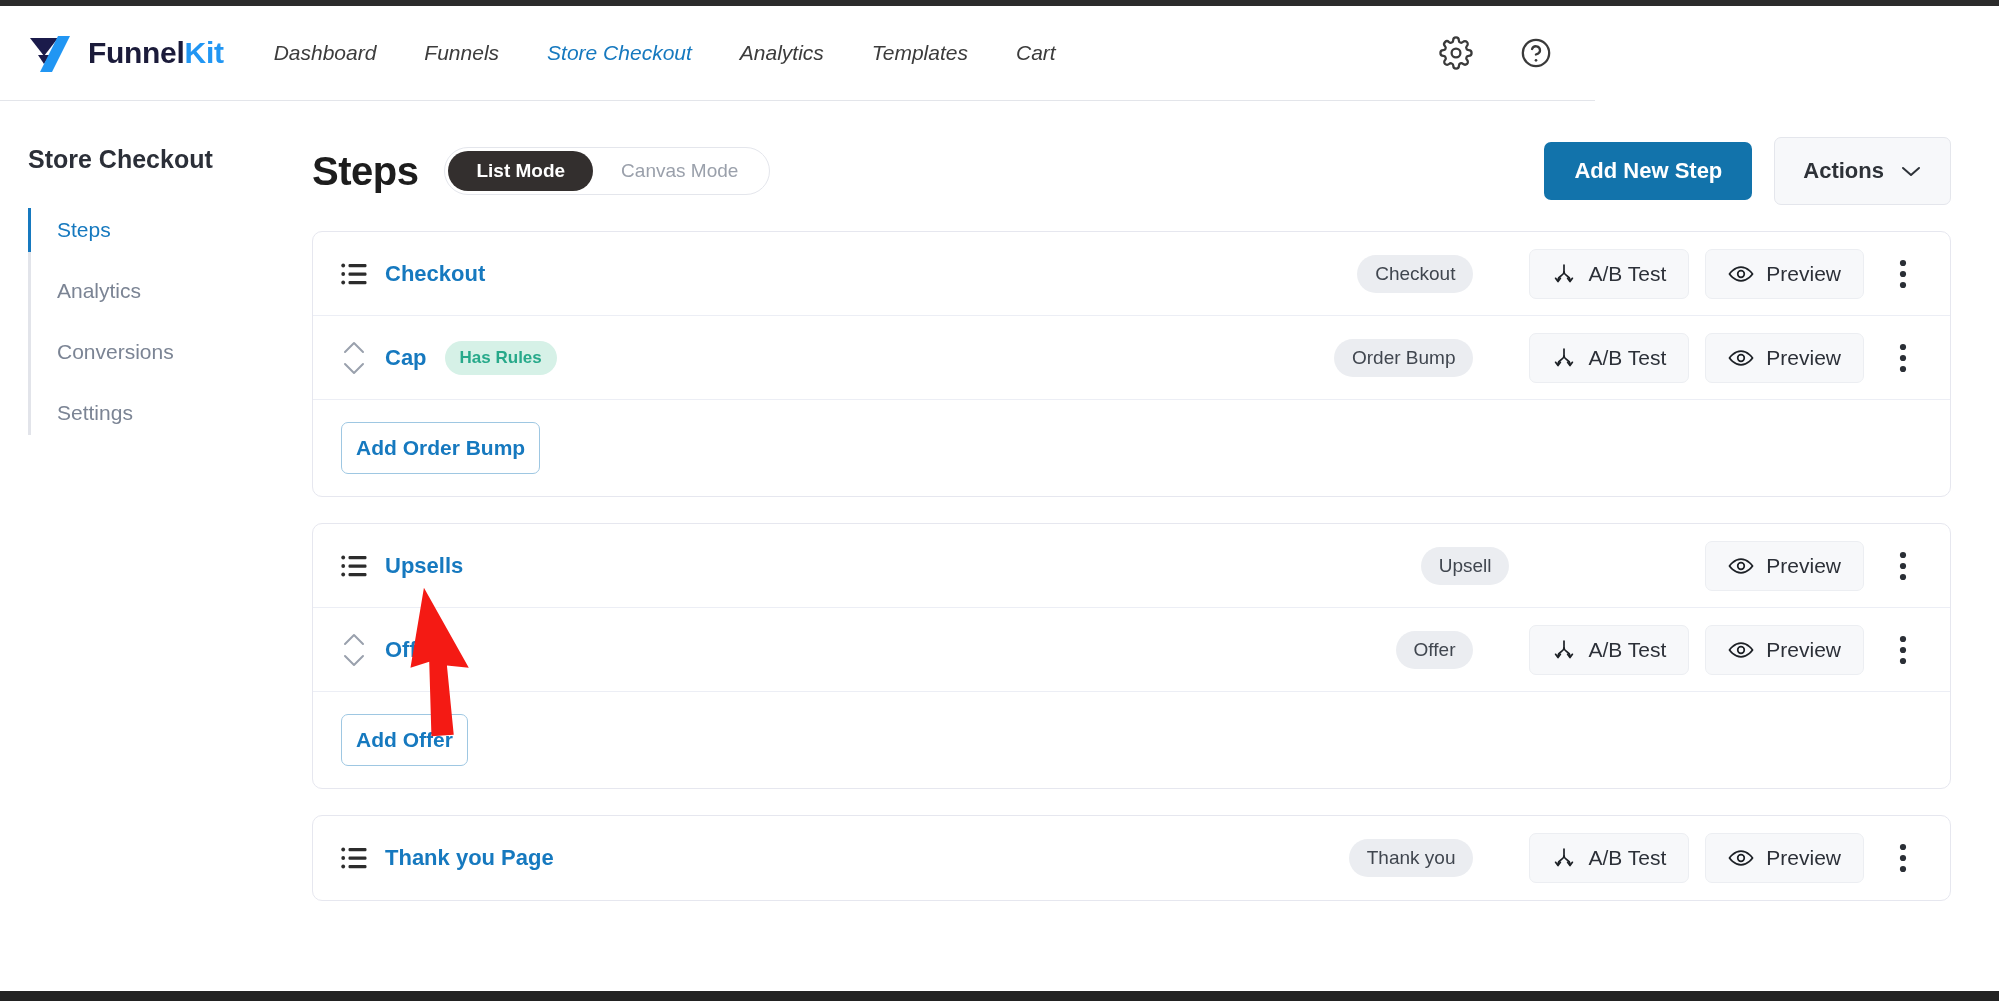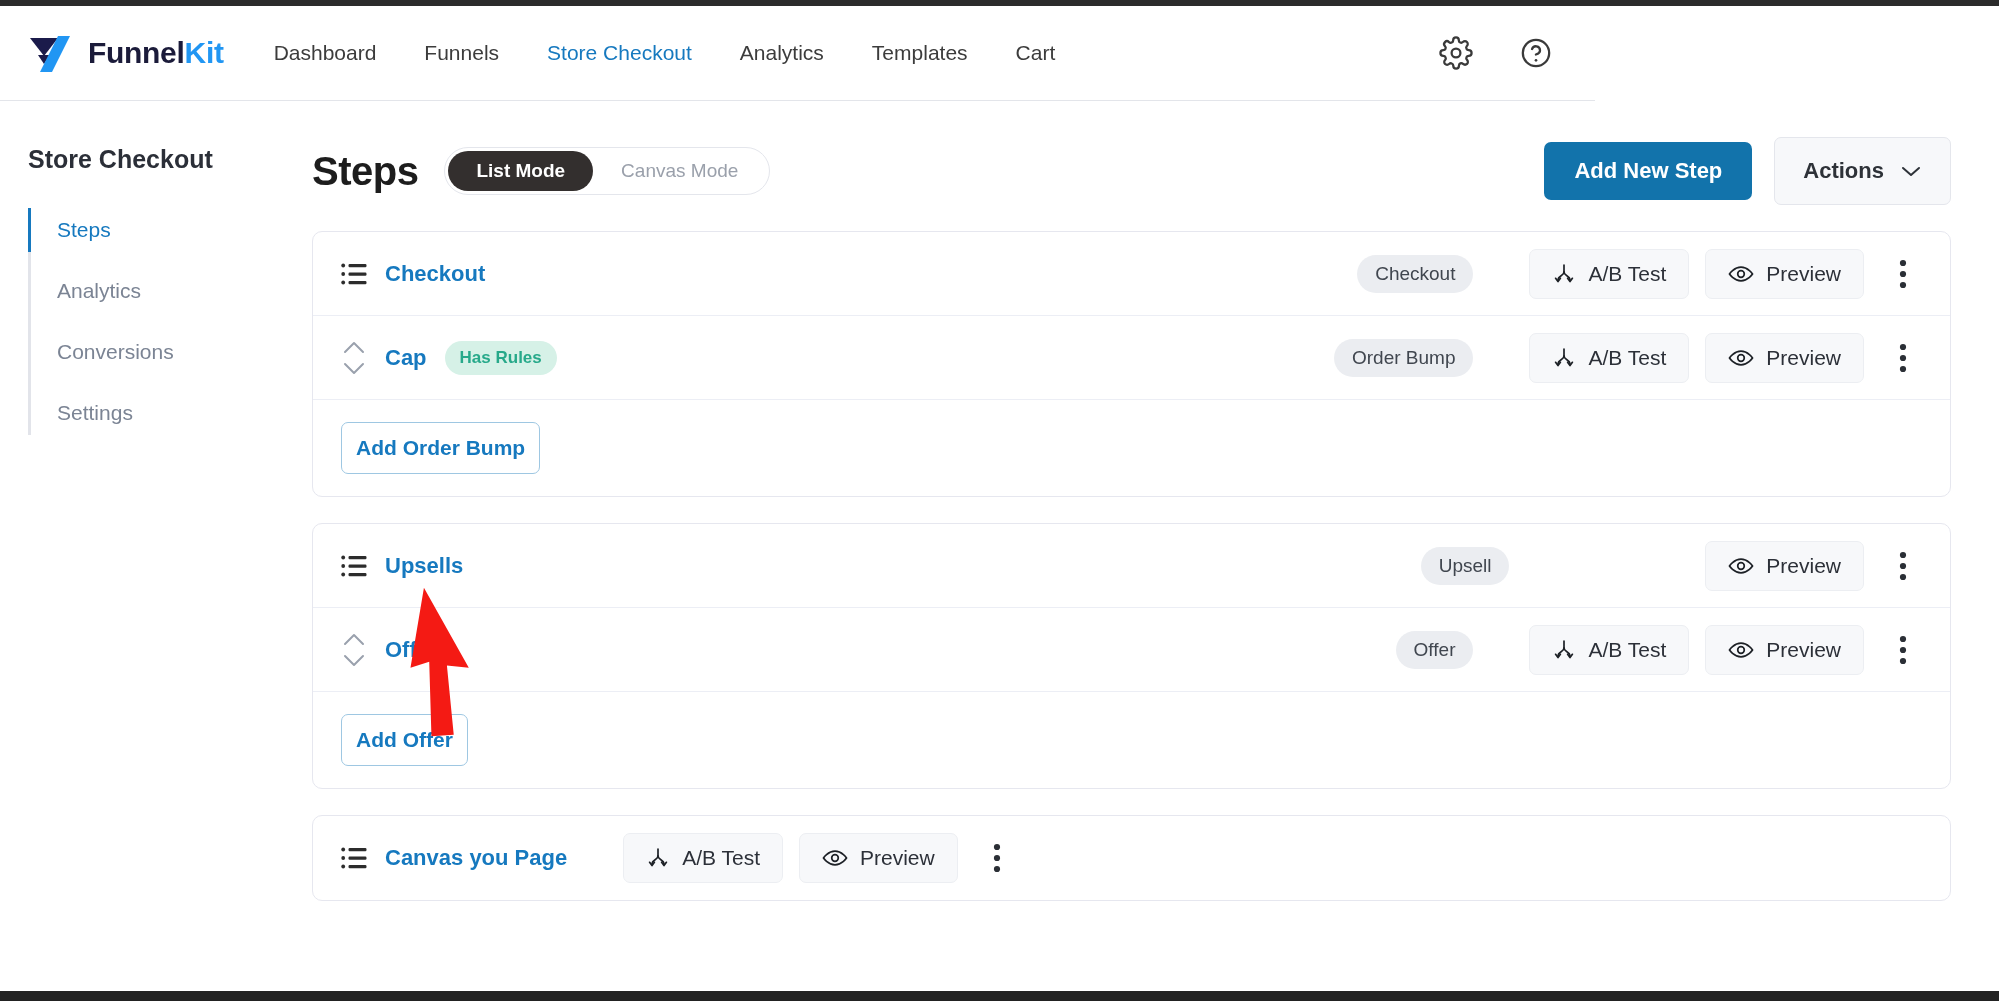--- a/index.html
+++ b/index.html
@@ -20,21 +20,21 @@
     position:absolute; top:6px; left:0; width:1595px; height:95px;
     background:#ffffff; border-bottom:1px solid #e3e5ea;
     display:flex; align-items:center;
   }
   .brand { display:flex; align-items:center; margin-left:28px; margin-right:50px; }
   .brand-mark { width:52px; height:38px; margin-right:8px; }
   .brand-text { font-size:30px; font-weight:bold; letter-spacing:-0.3px; }
   .brand-text .t1 { color:#1b1b3a; }
   .brand-text .t2 { color:#2196f3; }
 
-  .nav-items { display:flex; align-items:center; gap:48px; }
+  .nav-items { display:flex; align-items:center; gap:48px;font-style:italic; }
   .nav-item {
     font-size:21px; color:#3c3c3c; cursor:pointer; white-space:nowrap;
   }
   .nav-item.active { color:#1679bf; font-weight:500; }
 
   .nav-right { margin-left:auto; display:flex; align-items:center; gap:46px; margin-right:42px; }
   .nav-icon { width:34px; height:34px; cursor:pointer; color:#3a3a3a; }
 
   
   .sidebar { position:absolute; top:101px; left:0; width:290px; padding-top:44px; }
@@ -367,22 +367,25 @@
           <div class="row">
       <div class="row-left">
         <svg class="icon-list" viewBox="0 0 26 24">
   <circle cx="2.2" cy="3.5" r="1.9" fill="#2c2c2c"></circle>
                 <rect x="7.5" y="2" width="18" height="3.2" rx="1.2" fill="#2c2c2c"></rect>
   <circle cx="2.2" cy="12" r="1.9" fill="#2c2c2c"></circle>
                 <rect x="7.5" y="10.5" width="18" height="3.2" rx="1.2" fill="#2c2c2c"></rect>
   <circle cx="2.2" cy="20.5" r="1.9" fill="#2c2c2c"></circle>
                 <rect x="7.5" y="19" width="18" height="3.2" rx="1.2" fill="#2c2c2c"></rect>
               </svg>
-        <span class="step-name">Canvas you Page</span>
-
+        <span class="step-name">Thank you Page</span>
+
+      </div>
+      <div class="row-mid">
+        <span class="badge-type">Thank you</span>
       </div>
       <div class="row-right">
         <div class="pill-btn">
                 <svg width="24" height="24" viewBox="0 0 24 24" fill="none" stroke="#1d2126" stroke-width="1.7" stroke-linecap="round" stroke-linejoin="round">
   <path d="M12 3v7"></path>
                   <path d="M12 10c0 4-6 3.5-6 8"></path>
                   <path d="M12 10c0 4 6 3.5 6 8"></path>
   <path d="M3.6 16.3 L6 19.6 L8.4 16.3"></path>
                   <path d="M15.6 16.3 L18 19.6 L20.4 16.3"></path>
                 </svg>

